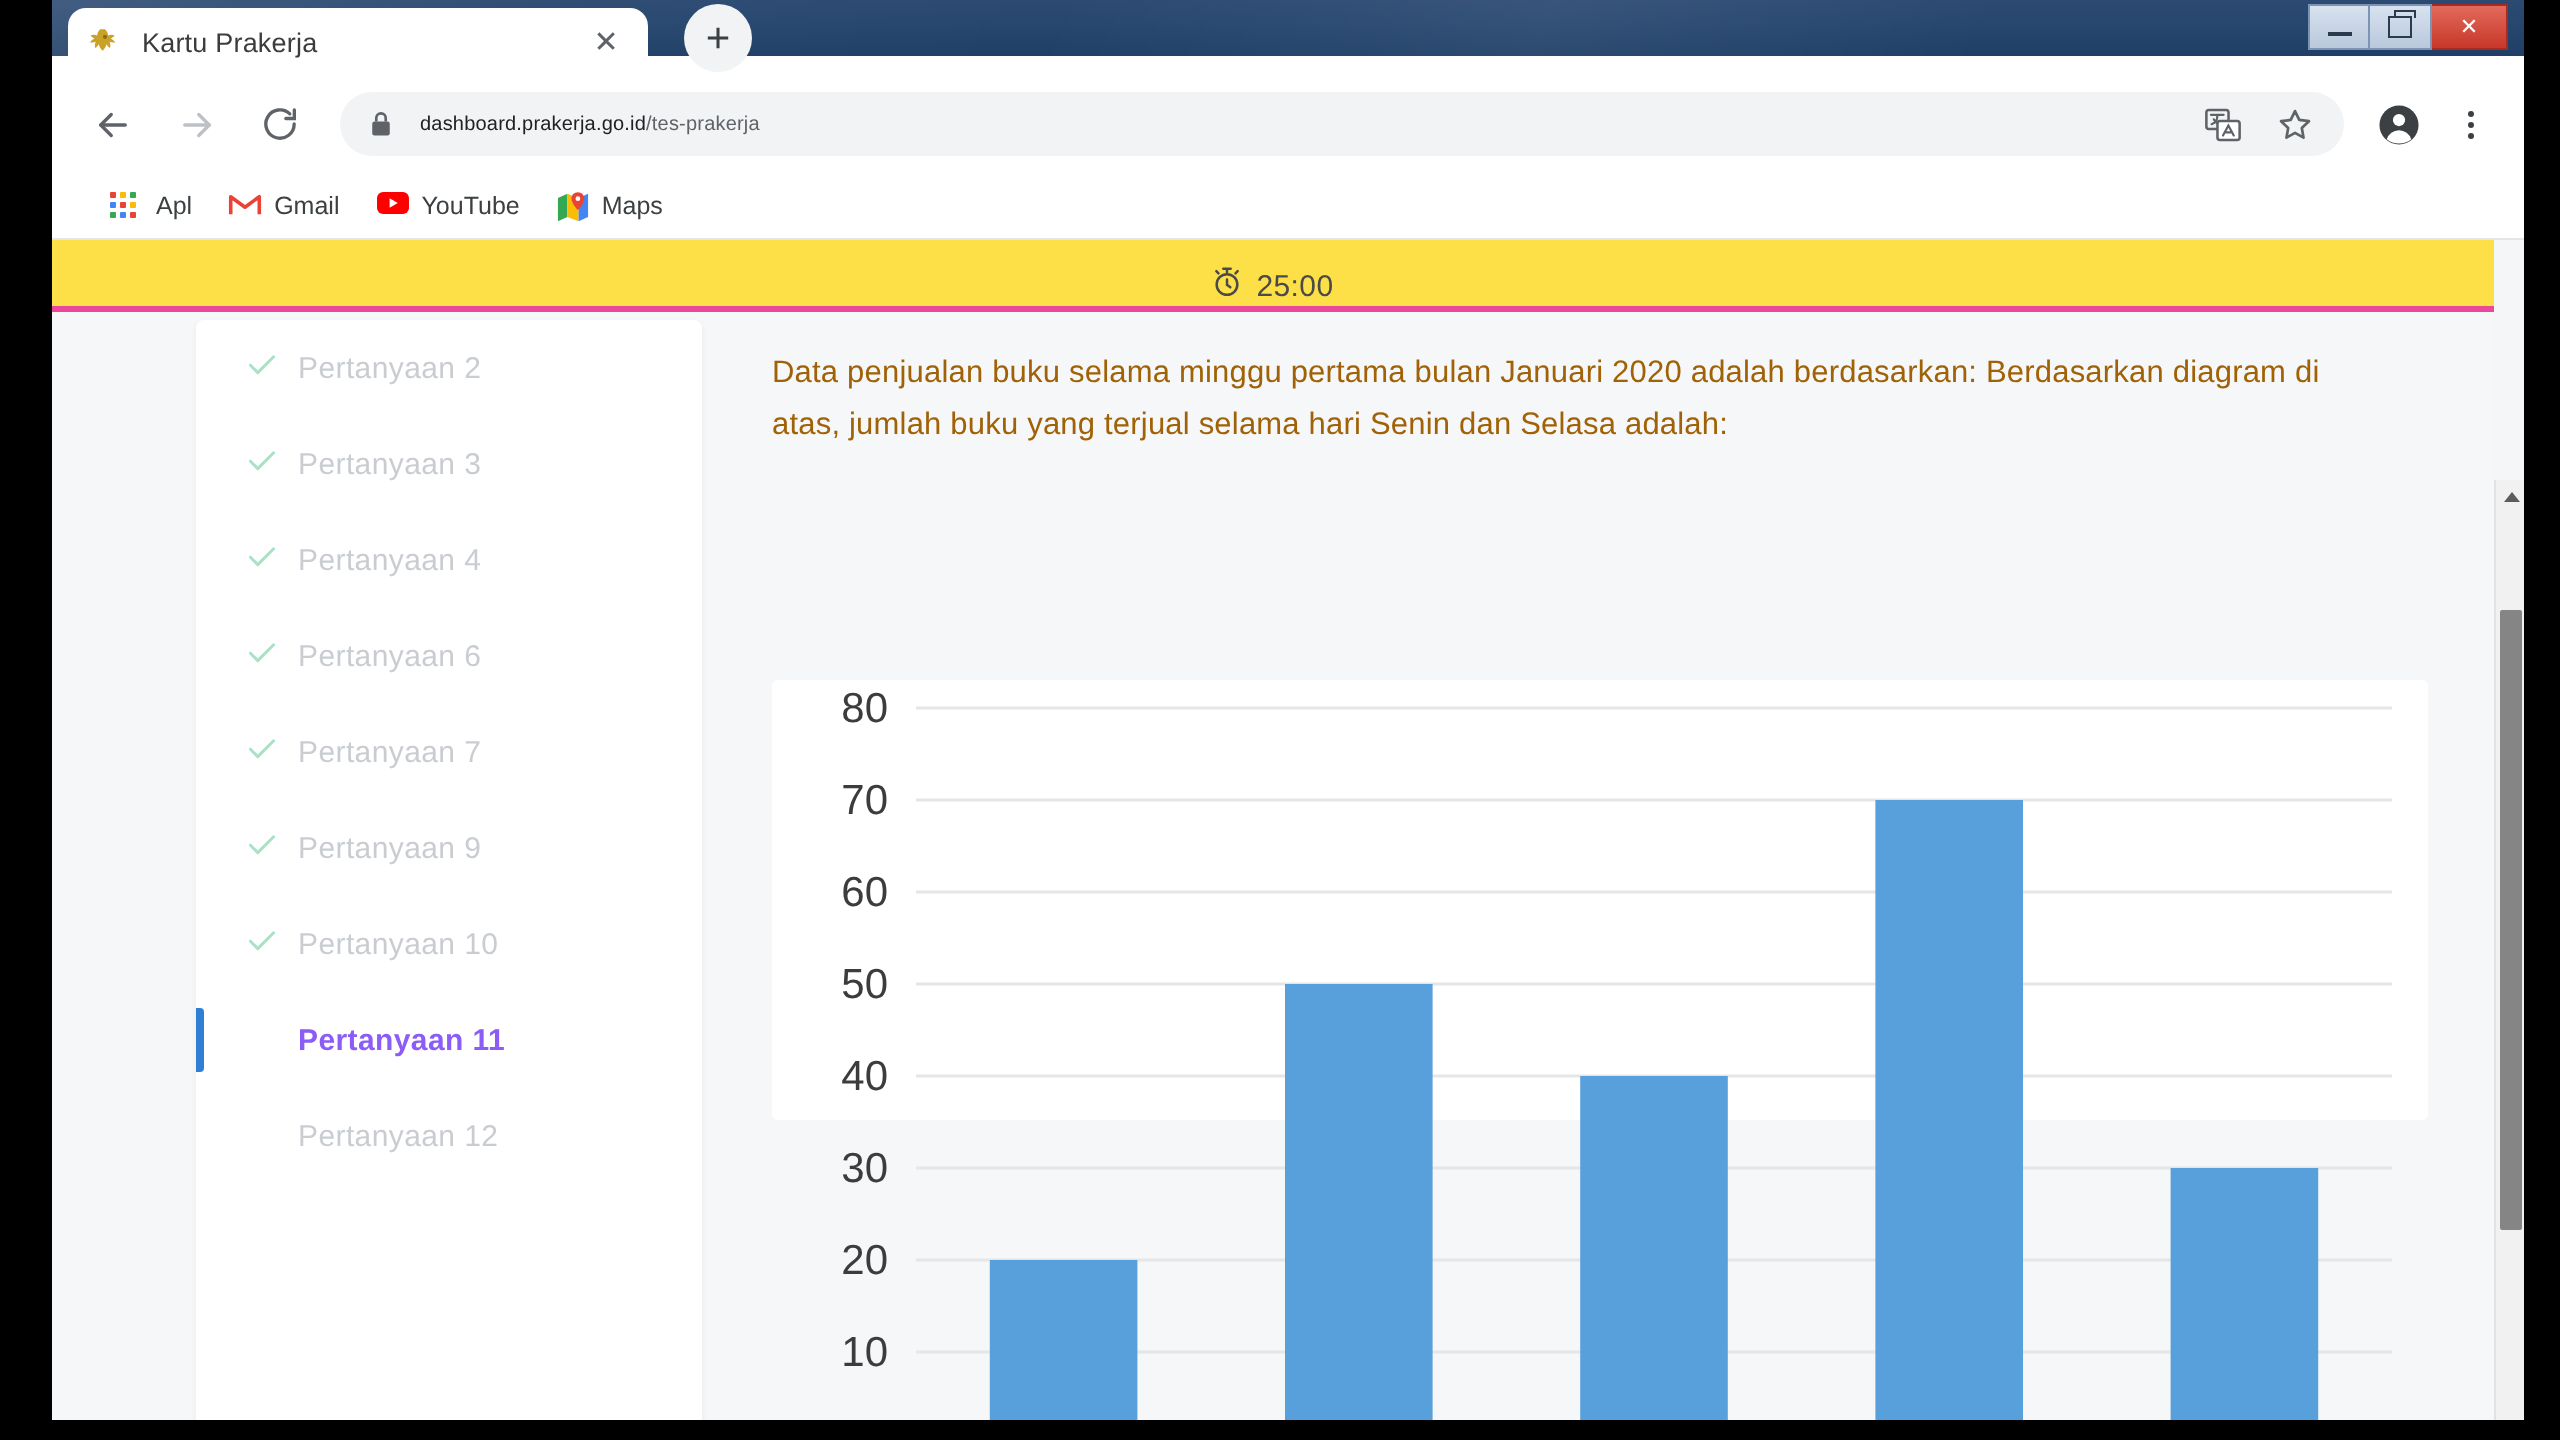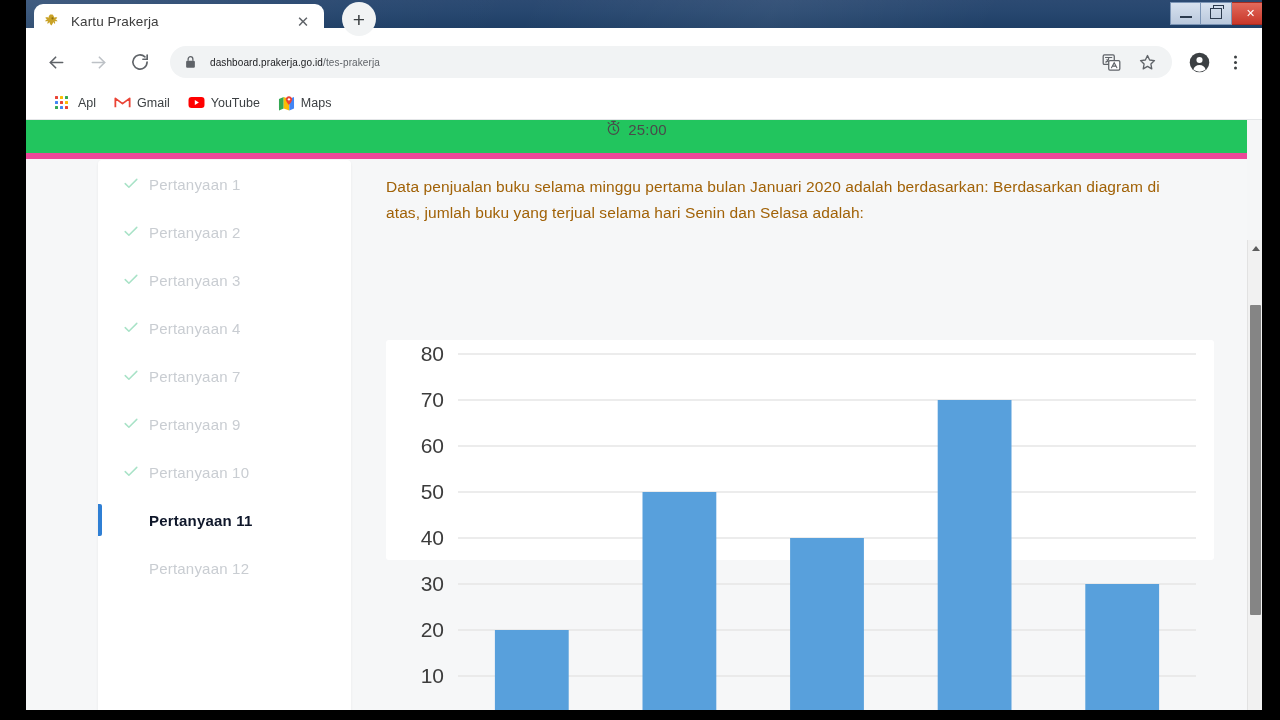--- a/index.html
+++ b/index.html
@@ -15,21 +15,20 @@
   
   .browser {
     position: absolute; left: 26px; top: 0; width: 1236px; height: 720px;
     background: #fff; overflow: hidden;
   }
 
   
   .tabstrip {
     position: absolute; left:0; top:0; width:1236px; height:28px;
     background: linear-gradient(180deg,#2c4a72 0%, #27476f 40%, #1f3f66 100%);
-    padding-left: 16px;
   }
   .tabstrip-sheen{
     position:absolute; left:0; top:0; width:1236px; height:38px;
     background: linear-gradient(115deg, rgba(255,255,255,0.10) 0%, rgba(255,255,255,0.02) 22%,
                 rgba(255,255,255,0.00) 40%, rgba(255,255,255,0.06) 60%, rgba(255,255,255,0.00) 78%);
     pointer-events:none;
   }
   .tab {
     position:absolute; left:8px; top:4px; width:290px; height:34px;
     background:#fff; border-radius:9px 9px 0 0;
@@ -105,38 +104,38 @@
 
   
   .viewport{
     position:absolute; left:0; top:120px; width:1236px; height:600px;
     background:#f5f6f7; overflow:hidden;
   }
   .page{ position:absolute; left:0; top:0; width:1221px; height:600px; background:#f6f7f8; }
 
   
   .timerbar{
-    position:absolute; left:0; top:0; width:1221px; height:33px; background:#22c55e;
-    border-bottom:6px solid #ec4899; display:flex; align-items:flex-start; justify-content:center;
+    position:absolute; left:0; top:0; width:1221px; height:33px; background:#fde047;
+    border-bottom:3px solid #ec4899; display:flex; align-items:flex-end; justify-content:center;
   }
   .timer{ display:flex; align-items:center; gap:7px; color:#4a4a4a; font-size:15px; }
   .timer-val{ letter-spacing:.2px; }
 
   
   .sidecard{
     position:absolute; left:72px; top:40px; width:253px; height:575px;
     background:#fff; border-radius:4px; box-shadow:0 1px 3px rgba(0,0,0,0.06);
   }
   .qitem{
     position:relative; height:48px; display:flex; align-items:center;
     padding-left:26px; box-sizing:border-box;
   }
   .qitem .check{ width:15px; flex:0 0 auto; margin-right:10px; color:#62cb9a; opacity:.55; }
   .qitem .qlabel{ font-size:15px; color:#c9cdd2; letter-spacing:.2px; }
-  .qitem.active .qlabel{ color:#0f172a; font-weight:600; }
+  .qitem.active .qlabel{ color:#8b5cf6; font-weight:600; }
   .qitem.active .bar{
     position:absolute; left:0; top:8px; width:4px; height:32px; background:#2f7fd4; border-radius:0 2px 2px 0;
   }
   .qitem.active{ padding-left:26px; }
 
   
   .main{ position:absolute; left:358px; top:40px; width:835px; }
   .qtext{
     font-size:15.5px; line-height:26px; color:#a16207; letter-spacing:.1px;
     margin:14px 2px 0 2px; width:778px;
@@ -326,45 +325,45 @@
           </div>
         </div>
 
         <div class="sidecard">
           <div class="qitem">
             <span class="check">
               <svg width="14" height="11" viewBox="0 0 14 11" fill="none" stroke="#62cb9a" stroke-width="1.5" stroke-linecap="round" stroke-linejoin="round">
                   <path d="M1.2 5.6l3.7 3.7L12.8 1.4"></path>
                 </svg>
             </span>
-            <span class="qlabel">Pertanyaan 1</span>
-          </div>
-          <div class="qitem">
-            <span class="check">
-              <svg width="14" height="11" viewBox="0 0 14 11" fill="none" stroke="#62cb9a" stroke-width="1.5" stroke-linecap="round" stroke-linejoin="round">
-                  <path d="M1.2 5.6l3.7 3.7L12.8 1.4"></path>
-                </svg>
-            </span>
             <span class="qlabel">Pertanyaan 2</span>
           </div>
           <div class="qitem">
             <span class="check">
               <svg width="14" height="11" viewBox="0 0 14 11" fill="none" stroke="#62cb9a" stroke-width="1.5" stroke-linecap="round" stroke-linejoin="round">
                   <path d="M1.2 5.6l3.7 3.7L12.8 1.4"></path>
                 </svg>
             </span>
             <span class="qlabel">Pertanyaan 3</span>
           </div>
           <div class="qitem">
             <span class="check">
               <svg width="14" height="11" viewBox="0 0 14 11" fill="none" stroke="#62cb9a" stroke-width="1.5" stroke-linecap="round" stroke-linejoin="round">
                   <path d="M1.2 5.6l3.7 3.7L12.8 1.4"></path>
                 </svg>
             </span>
             <span class="qlabel">Pertanyaan 4</span>
+          </div>
+          <div class="qitem">
+            <span class="check">
+              <svg width="14" height="11" viewBox="0 0 14 11" fill="none" stroke="#62cb9a" stroke-width="1.5" stroke-linecap="round" stroke-linejoin="round">
+                  <path d="M1.2 5.6l3.7 3.7L12.8 1.4"></path>
+                </svg>
+            </span>
+            <span class="qlabel">Pertanyaan 6</span>
           </div>
           <div class="qitem">
             <span class="check">
               <svg width="14" height="11" viewBox="0 0 14 11" fill="none" stroke="#62cb9a" stroke-width="1.5" stroke-linecap="round" stroke-linejoin="round">
                   <path d="M1.2 5.6l3.7 3.7L12.8 1.4"></path>
                 </svg>
             </span>
             <span class="qlabel">Pertanyaan 7</span>
           </div>
           <div class="qitem">

